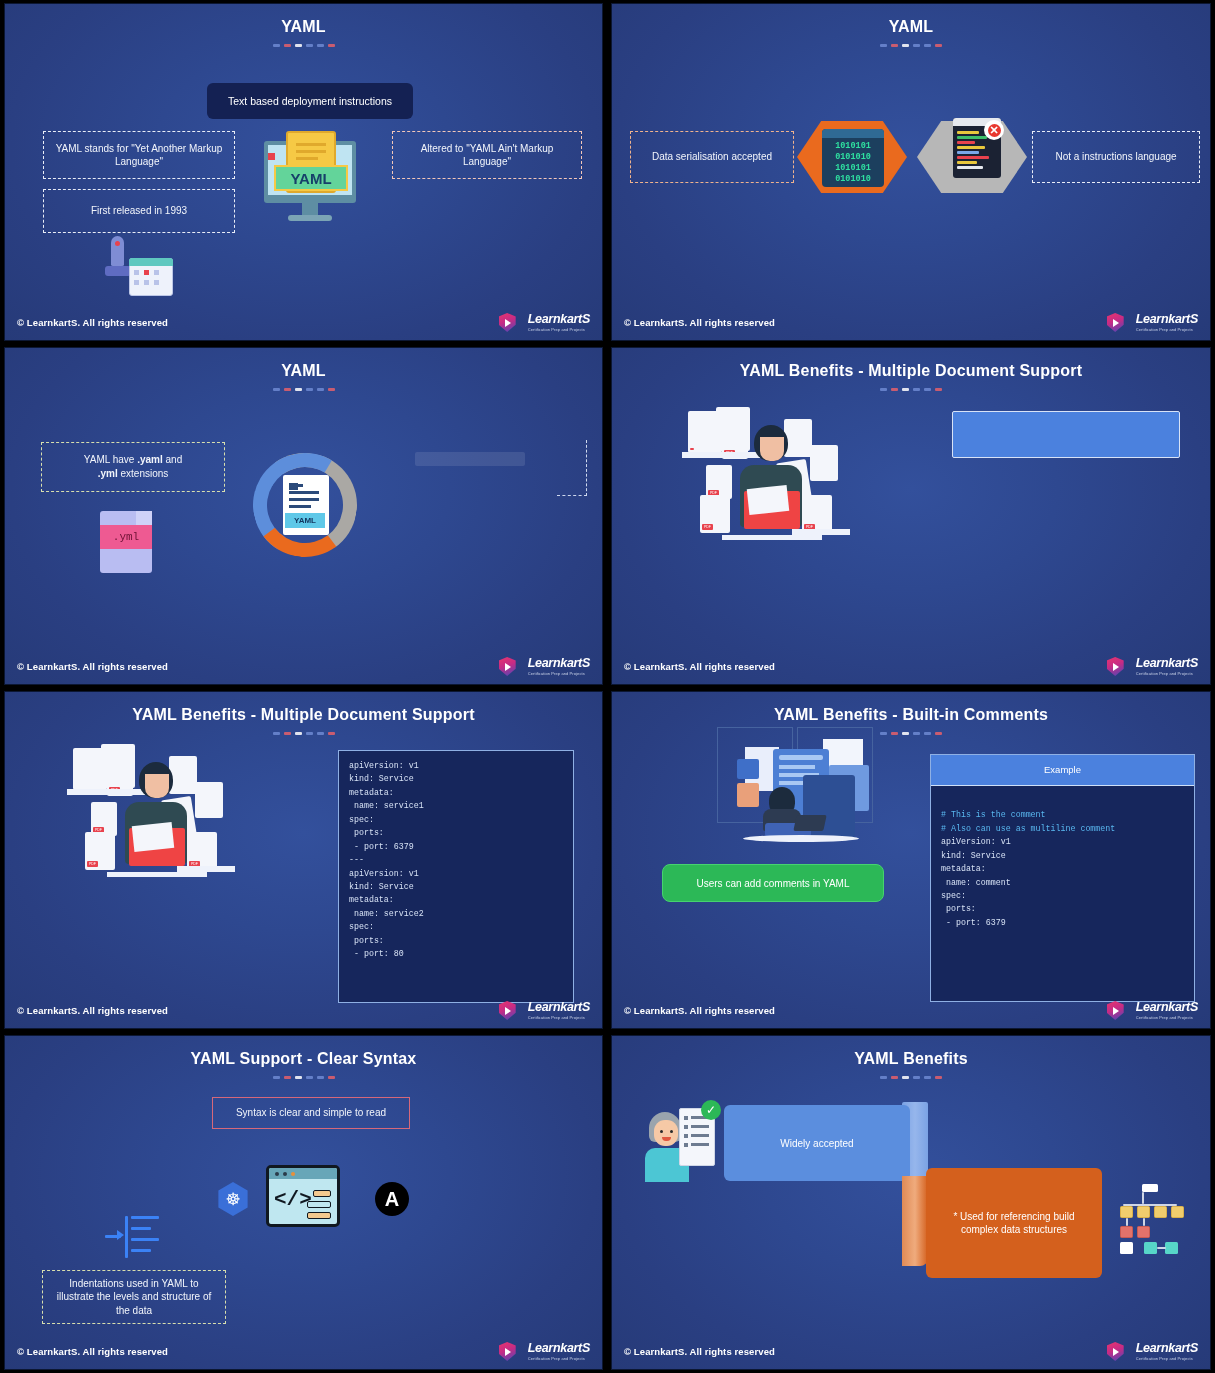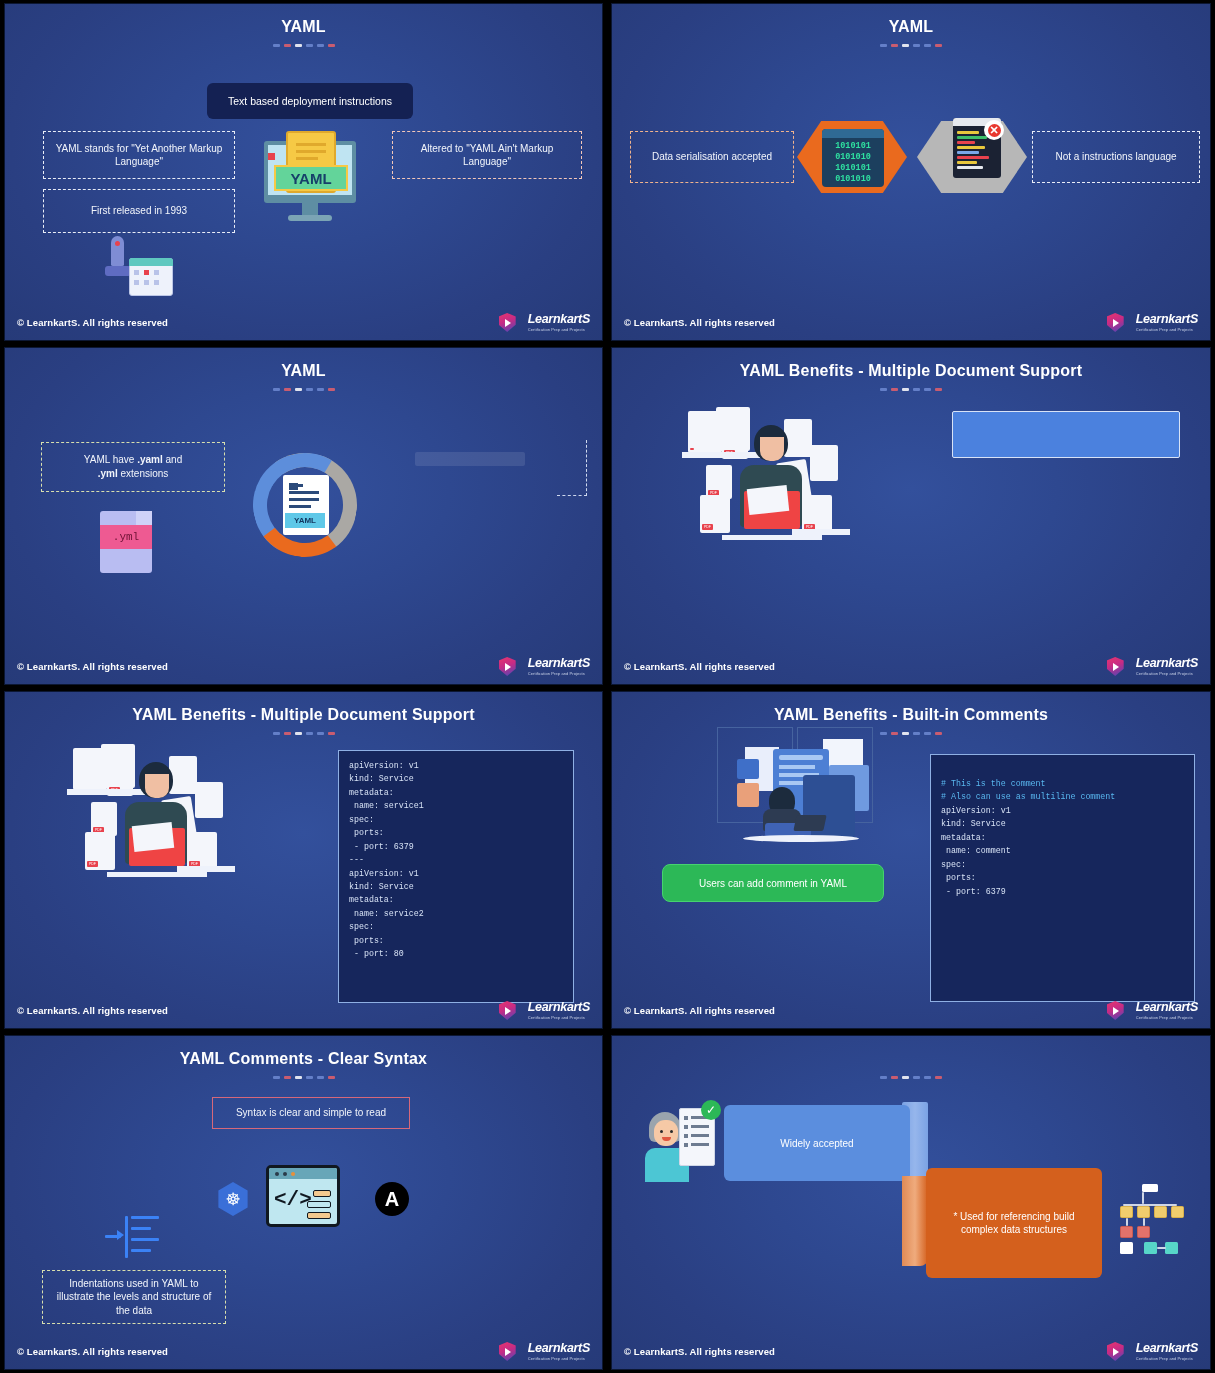--- a/index.html
+++ b/index.html
@@ -467,20 +467,21 @@
     <div class="dots">
       <i style="background:#6d8ad2"></i>
           <i style="background:#e4606b"></i>
           <i style="background:#ffffff"></i>
           <i style="background:#6d8ad2"></i>
           <i style="background:#6d8ad2"></i>
           <i style="background:#e4606b"></i>
     </div>
 
     <div class="code-panel" style="left:318px;top:62px;width:265px;height:248px;">
+      <div class="code-head" style="padding:9px 6px;">Example</div>
       <div class="code-body" style="padding-top:22px;" id="code6"><span class="cmt"># This is the comment</span>
 <span class="cmt"># Also can use as multiline comment</span>
 apiVersion: v1
 kind: Service
 metadata:
  name: comment
 spec:
  ports:
  - port: 6379</div>
     </div>
@@ -499,36 +500,36 @@
       <div style="position:absolute;left:30px;top:66px;width:22px;height:24px;background:#e9a07a;border-radius:2px;"></div>
       <div style="position:absolute;left:122px;top:48px;width:40px;height:46px;background:#6f9ae0;border-radius:2px;"></div>
       <div style="position:absolute;left:96px;top:58px;width:52px;height:62px;background:#2d4f94;border-radius:3px;"></div>
       <div style="position:absolute;left:62px;top:70px;width:26px;height:28px;border-radius:50% 50% 40% 40%;background:#1c2b3d;"></div>
       <div style="position:absolute;left:56px;top:92px;width:38px;height:22px;background:#2d3b52;border-radius:8px 8px 2px 2px;"></div>
       <div style="position:absolute;left:58px;top:106px;width:46px;height:14px;background:#3f63b5;border-radius:3px;"></div>
       <div style="position:absolute;left:88px;top:98px;width:30px;height:16px;background:#2d3b52;transform:skewX(-12deg);border-radius:2px;"></div>
       <div style="position:absolute;left:36px;top:118px;width:116px;height:7px;background:#eef2fb;border-radius:50%;"></div>
     </div>
 
-    <div class="pill-green" style="left:50px;top:172px;width:222px;height:38px;">Users can add comment in YAML</div>
-
-    <div class="footer">© LearnkartS. All rights reserved</div>
-    <div class="logo">
-      <div class="logo-mark"></div>
-      <div class="logo-txt">
-        <div class="logo-name">LearnkartS</div>
-        <div class="logo-sub">Certification Prep and Projects</div>
-      </div>
-    </div>
-   </div>
-  </div>
-
-  <div class="cell">
-   <div class="slide">
-    <div class="slide-title">YAML Comments - Clear Syntax</div>
+    <div class="pill-green" style="left:50px;top:172px;width:222px;height:38px;">Users can add comments in YAML</div>
+
+    <div class="footer">© LearnkartS. All rights reserved</div>
+    <div class="logo">
+      <div class="logo-mark"></div>
+      <div class="logo-txt">
+        <div class="logo-name">LearnkartS</div>
+        <div class="logo-sub">Certification Prep and Projects</div>
+      </div>
+    </div>
+   </div>
+  </div>
+
+  <div class="cell">
+   <div class="slide">
+    <div class="slide-title">YAML Support - Clear Syntax</div>
     <div class="dots">
       <i style="background:#6d8ad2"></i>
           <i style="background:#e4606b"></i>
           <i style="background:#ffffff"></i>
           <i style="background:#6d8ad2"></i>
           <i style="background:#6d8ad2"></i>
           <i style="background:#e4606b"></i>
     </div>
 
     <div class="dbox solid-red" style="left:207px;top:61px;width:198px;height:32px;">Syntax is clear and simple to read</div>
@@ -564,20 +565,21 @@
       <div class="logo-txt">
         <div class="logo-name">LearnkartS</div>
         <div class="logo-sub">Certification Prep and Projects</div>
       </div>
     </div>
    </div>
   </div>
 
   <div class="cell">
    <div class="slide">
+    <div class="slide-title">YAML Benefits</div>
     <div class="dots">
       <i style="background:#6d8ad2"></i>
           <i style="background:#e4606b"></i>
           <i style="background:#ffffff"></i>
           <i style="background:#6d8ad2"></i>
           <i style="background:#6d8ad2"></i>
           <i style="background:#e4606b"></i>
     </div>
 
     <div class="avatar" style="left:33px;top:58px;width:78px;height:86px;">

